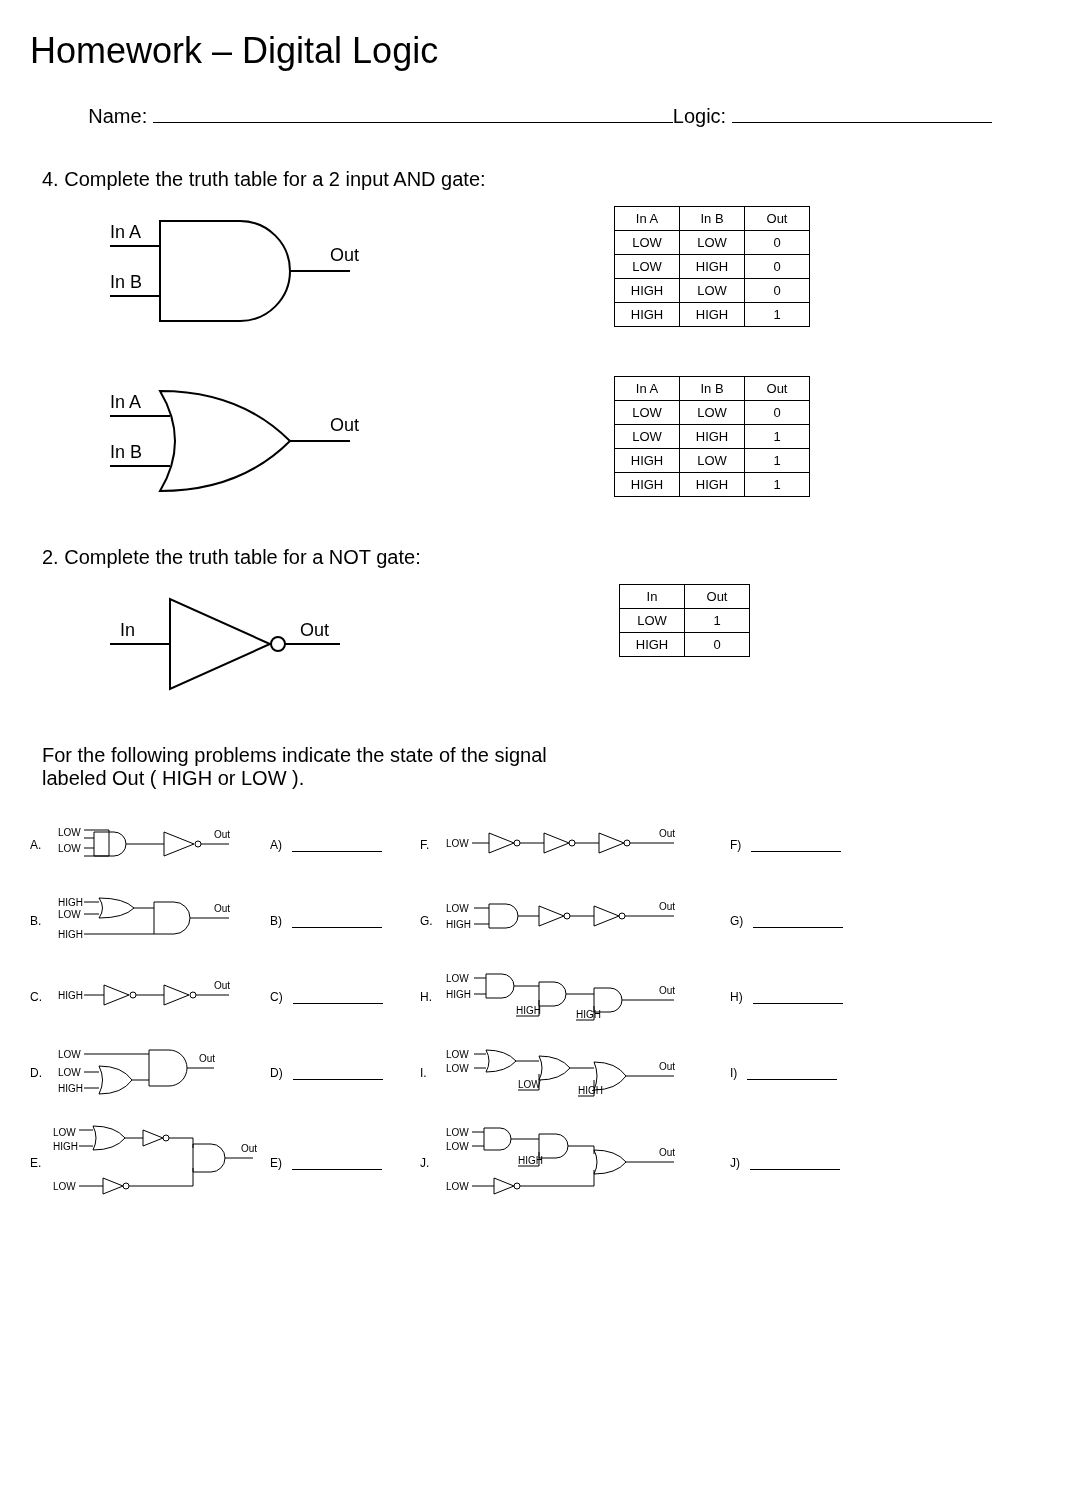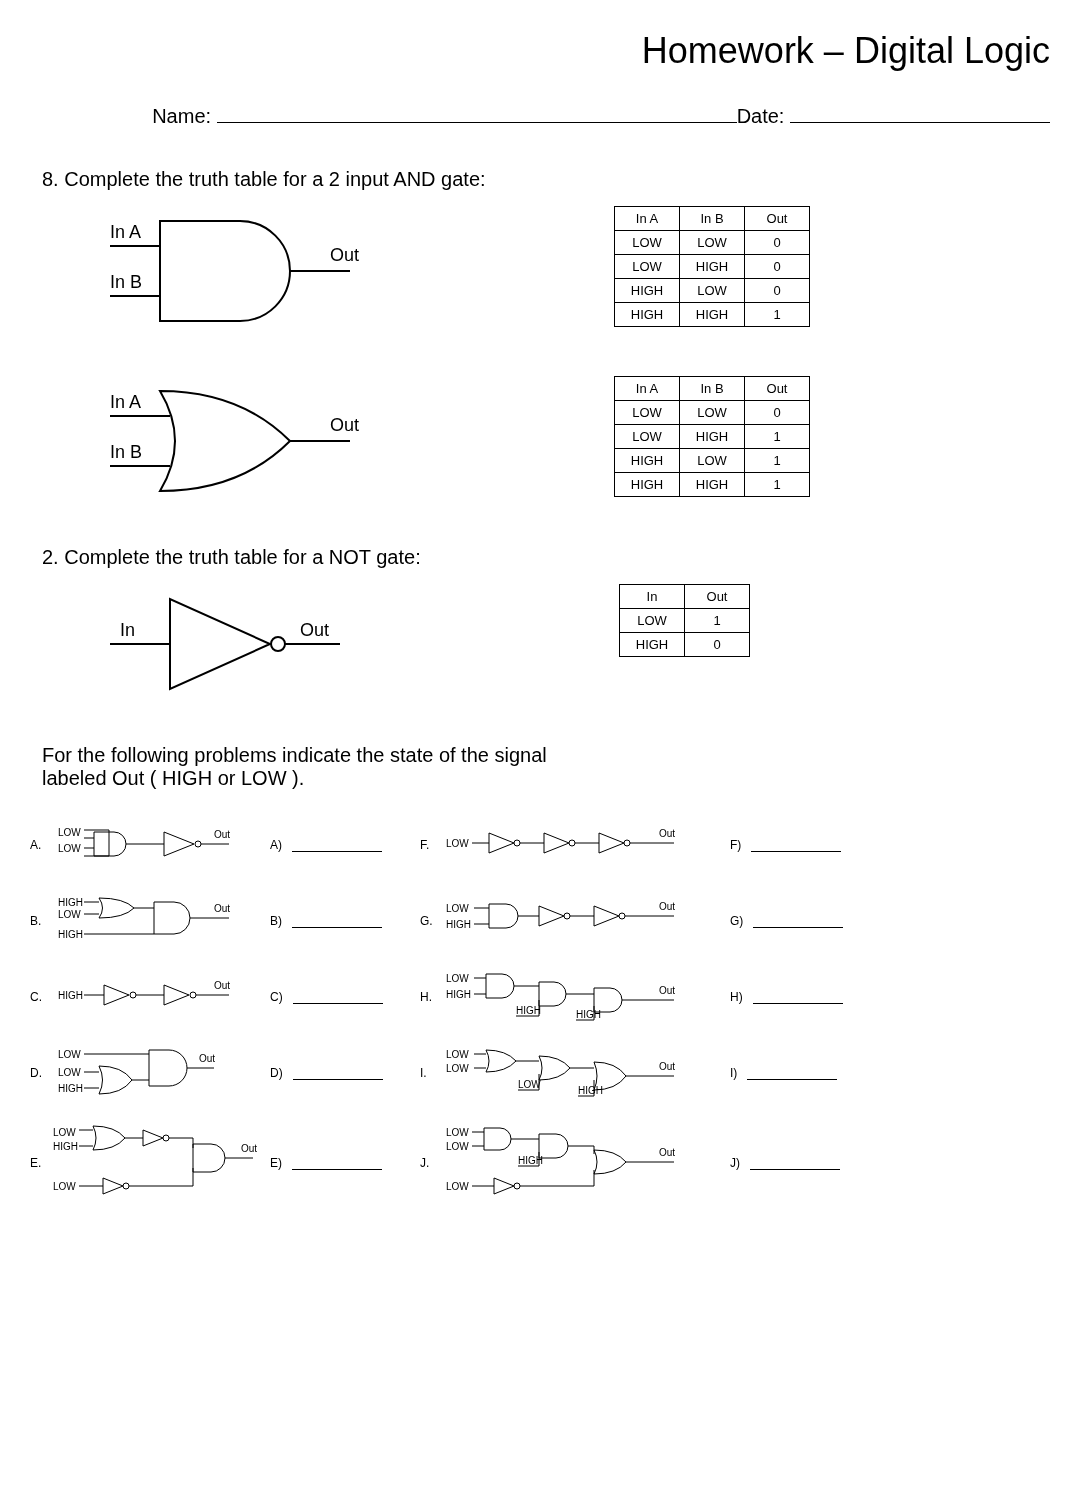--- a/index.html
+++ b/index.html
@@ -4,28 +4,28 @@
 <style>
   body {
     font-family: Arial, sans-serif;
     margin: 0;
     padding: 20px 30px;
     width: 1020px;
     background: #fff;
     color: #000;
   }
   h1 {
-    text-align: right;
+    text-align: left;
     font-weight: normal;
     font-size: 36px;
     margin: 10px 0 30px;
   }
   .header-row {
     display: flex;
-    justify-content: flex-end;
+    justify-content: center;
     align-items: baseline;
     margin-bottom: 40px;
     font-size: 20px;
   }
   .blank-line {
     display: inline-block;
     border-bottom: 1px solid #000;
     height: 1em;
     vertical-align: baseline;
   }
@@ -99,27 +99,27 @@
 <body>
 
 <h1>Homework – Digital Logic</h1>
 
 <div class="header-row">
   <div>
     <span>Name:</span>
     <span class="blank-line" style="width:520px"></span>
   </div>
   <div>
-    <span>Date:</span>
+    <span>Logic:</span>
     <span class="blank-line" style="width:260px"></span>
   </div>
 </div>
 
 <div class="section">
-  <div class="section-head">8. Complete the truth table for a 2 input AND gate:</div>
+  <div class="section-head">4. Complete the truth table for a 2 input AND gate:</div>
   <div class="gate-row">
     <div class="gate-svg-box">
       <svg width="320" height="130" viewBox="0 0 320 130">
         <path d="M 90 15 L 170 15 A 50 50 0 0 1 170 115 L 90 115 Z" fill="none" stroke="#000" stroke-width="2"></path>
         <line x1="40" y1="40" x2="90" y2="40" stroke="#000" stroke-width="2"></line>
         <line x1="40" y1="90" x2="90" y2="90" stroke="#000" stroke-width="2"></line>
         <line x1="220" y1="65" x2="280" y2="65" stroke="#000" stroke-width="2"></line>
         <text x="40" y="32" class="gate-label">In A</text>
         <text x="40" y="82" class="gate-label">In B</text>
         <text x="260" y="55" class="gate-label">Out</text>

